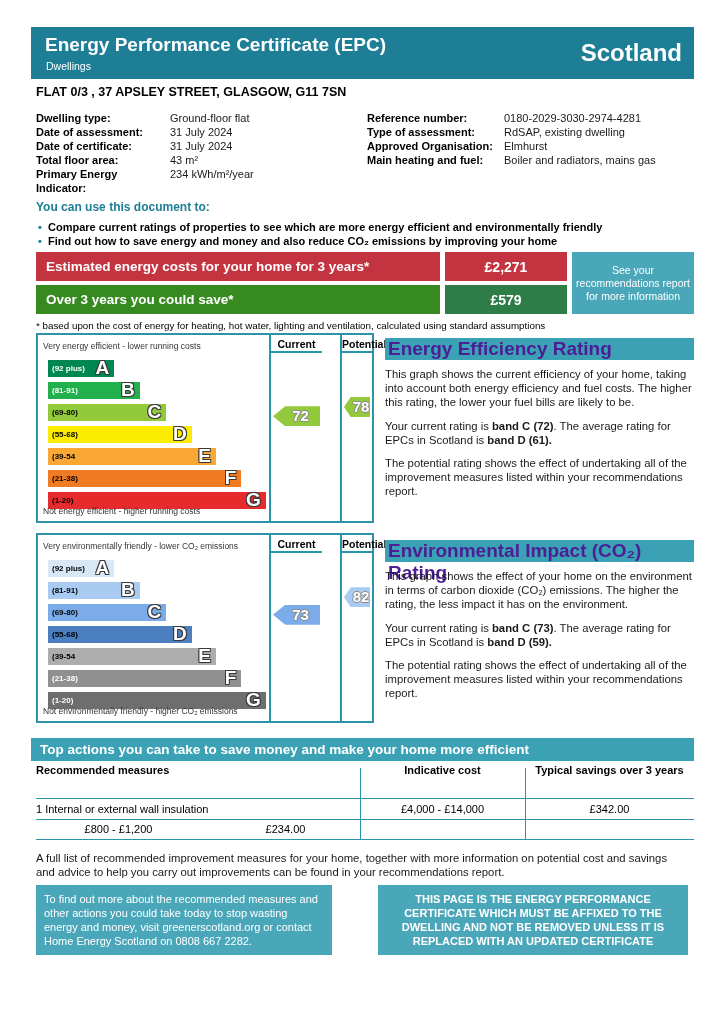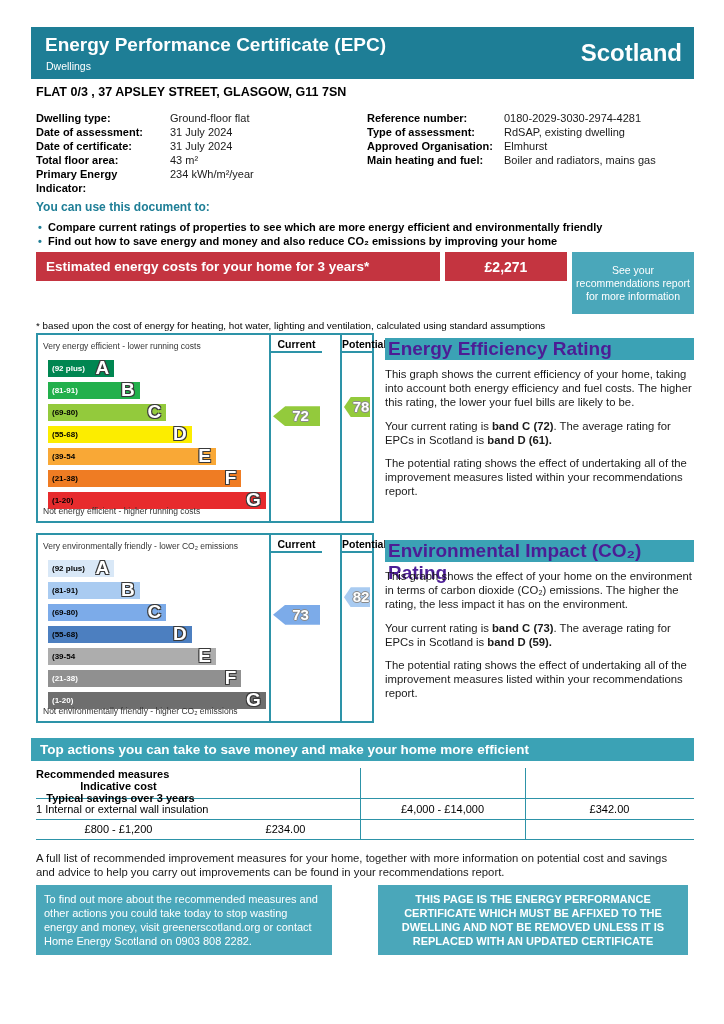--- a/index.html
+++ b/index.html
@@ -85,21 +85,21 @@
   .section-text p { margin-bottom:9px; }
 
   
   .actions-bar { position:absolute; left:31px; top:738px; width:663px; height:23px; background:var(--teal-mid);
                  color:#fff; font-size:13.5px; font-weight:bold; line-height:23px; padding-left:9px; }
   .actions-table { position:absolute; left:36px; top:768px; width:658px; height:72px; font-size:11px; color:#000; }
   .at-vline { position:absolute; top:0; bottom:0; width:0; border-left:1.5px solid var(--teal-border); }
   .at-vline.v1 { left:324px; }
   .at-vline.v2 { left:489px; }
   .at-row { display:flex; width:100%; border-bottom:1.5px solid var(--teal-border); }
-  .at-row.head { height:31px; font-weight:bold; align-items:flex-start; padding-bottom:7px;flex-direction:column; }
+  .at-row.head { height:31px; font-weight:bold; align-items:flex-end; padding-bottom:22px; }
   .at-row.body { height:20.5px; align-items:center; }
   .at-c1 { width:324px; text-align:left; }
   .at-c2 { width:165px; text-align:center; }
   .at-c3 { width:169px; text-align:center; }
   .actions-footer { position:absolute; left:36px; top:851px; width:652px; font-size:11.3px; line-height:14.2px; color:#1a1a1a; }
 
   
   .fbox { position:absolute; top:885px; height:70px; background:var(--teal-light); color:#fff; font-size:11px; line-height:14px; }
   .fbox.left  { left:36px;  width:296px; padding:7px 8px; }
   .fbox.right { left:378px; width:310px; padding:7px 6px; font-weight:bold; text-align:center; display:flex; align-items:center; }
@@ -168,20 +168,24 @@
       <span class="bullet-dot">•</span>
       <span>Find out how to save energy and money and also reduce CO₂ emissions by improving your home</span>
     </div>
 </div>
 
 <div class="costs">
   <div class="cost-row r1">
     <div class="cost-label">Estimated energy costs for your home for 3 years*</div>
     <div class="cost-value">£2,271</div>
   </div>
+  <div class="cost-row r2">
+    <div class="cost-label">Over 3 years you could save*</div>
+    <div class="cost-value">£579</div>
+  </div>
   <div class="cost-info">See your recommendations report for more information</div>
 </div>
 <div class="footnote">* based upon the cost of energy for heating, hot water, lighting and ventilation, calculated using standard assumptions</div>
 
 <div class="chart-box epc">
   <div class="chart-caption top">Very energy efficient - lower running costs</div>
   <div class="bands">
       <div class="band-row">
         <div class="band" style="width: 30%; background: rgb(0, 134, 81);">
           <span class="band-range" style="color: rgb(255, 255, 255);">(92 plus)</span>
@@ -321,14 +325,14 @@
   </div>
   <div class="at-row body">
     <div class="at-c2">£800 - £1,200</div>
     <div class="at-c3">£234.00</div>
   </div>
   <div class="at-vline v1"></div>
   <div class="at-vline v2"></div>
 </div>
 <div class="actions-footer">A full list of recommended improvement measures for your home, together with more information on potential cost and savings and advice to help you carry out improvements can be found in your recommendations report.</div>
 
-<div class="fbox left">To find out more about the recommended measures and other actions you could take today to stop wasting energy and money, visit greenerscotland.org or contact Home Energy Scotland on 0903 808 2282.</div>
+<div class="fbox left">To find out more about the recommended measures and other actions you could take today to stop wasting energy and money, visit greenerscotland.org or contact Home Energy Scotland on 0808 667 2282.</div>
 <div class="fbox right">THIS PAGE IS THE ENERGY PERFORMANCE CERTIFICATE WHICH MUST BE AFFIXED TO THE DWELLING AND NOT BE REMOVED UNLESS IT IS REPLACED WITH AN UPDATED CERTIFICATE</div>
 
 </body></html>

